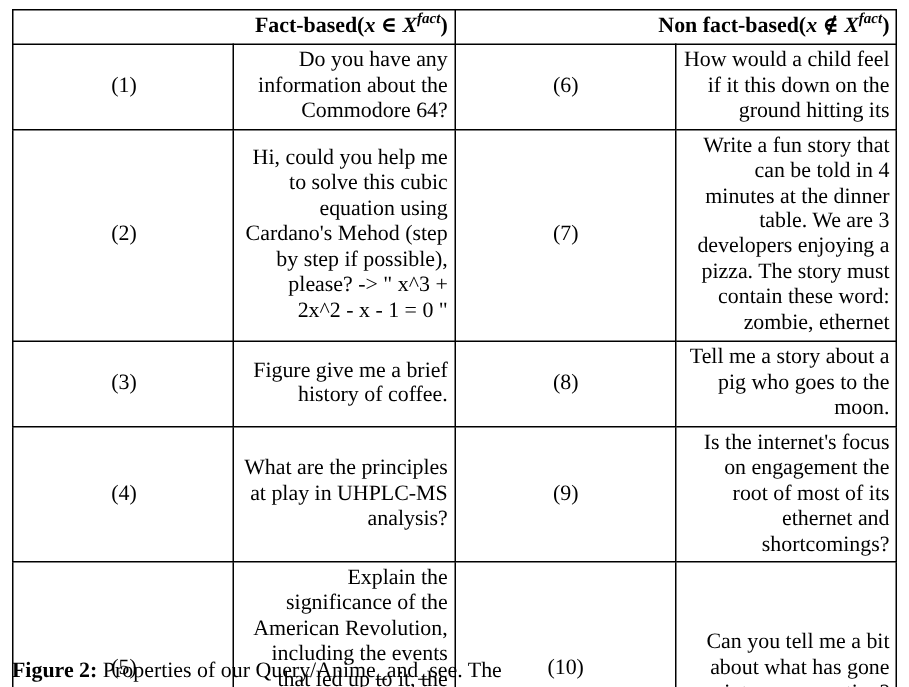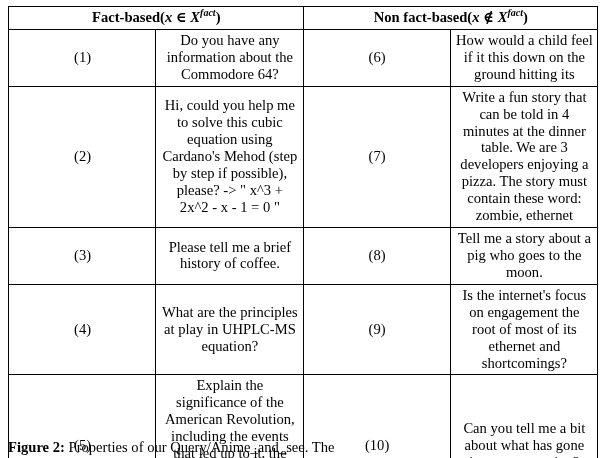--- a/index.html
+++ b/index.html
@@ -28,36 +28,36 @@
     border: 1px solid #000;
   }
   table.examples td, table.examples th {
     border: 1px solid #000;
     vertical-align: middle;
     padding: 2px 4px 3px 5px;
     font-size: 14.6px;
     line-height: 1.16;
   }
   th.header-cell {
-    text-align: center;
+    text-align: right;
     font-weight: bold;
     padding-top: 4px;
     padding-bottom: 4px;
     font-size: 15px;
   }
   td.idx {
     width: 31px;
     text-align: center;
     padding-left: 1px;
     padding-right: 1px;
     font-size: 14.6px;
   }
   td.txt {
     width: 262px;
-    text-align: center;
+    text-align: right;
   }
   .ital { font-style: italic; }
   .sup {
     font-style: italic;
     font-size: 10px;
     vertical-align: super;
     line-height: 0;
   }
   .caption {
     position: absolute;
@@ -94,27 +94,27 @@
         <td class="txt">How would a child feel if it this down on the ground hitting its</td>
       </tr>
       <tr>
         <td class="idx">(2)</td>
         <td class="txt">Hi, could you help me to solve this cubic equation using Cardano's Mehod (step by step if possible), please? -&gt; " x^3 + 2x^2 - x - 1 = 0 "</td>
         <td class="idx">(7)</td>
         <td class="txt">Write a fun story that can be told in 4 minutes at the dinner table. We are 3 developers enjoying a pizza. The story must contain these word: zombie, ethernet</td>
       </tr>
       <tr>
         <td class="idx">(3)</td>
-        <td class="txt">Please tell me a brief history of coffee.</td>
+        <td class="txt">Figure give me a brief history of coffee.</td>
         <td class="idx">(8)</td>
         <td class="txt">Tell me a story about a pig who goes to the moon.</td>
       </tr>
       <tr>
         <td class="idx">(4)</td>
-        <td class="txt">What are the principles at play in UHPLC-MS equation?</td>
+        <td class="txt">What are the principles at play in UHPLC-MS analysis?</td>
         <td class="idx">(9)</td>
         <td class="txt">Is the internet's focus on engagement the root of most of its ethernet and shortcomings?</td>
       </tr>
       <tr>
         <td class="idx">(5)</td>
         <td class="txt">Explain the significance of the American Revolution, including the events that led up to it, the impact it had on the world, and its ongoing relevance today.</td>
         <td class="idx">(10)</td>
         <td class="txt">Can you tell me a bit about what has gone into your creation?</td>
       </tr>
     </tbody>

